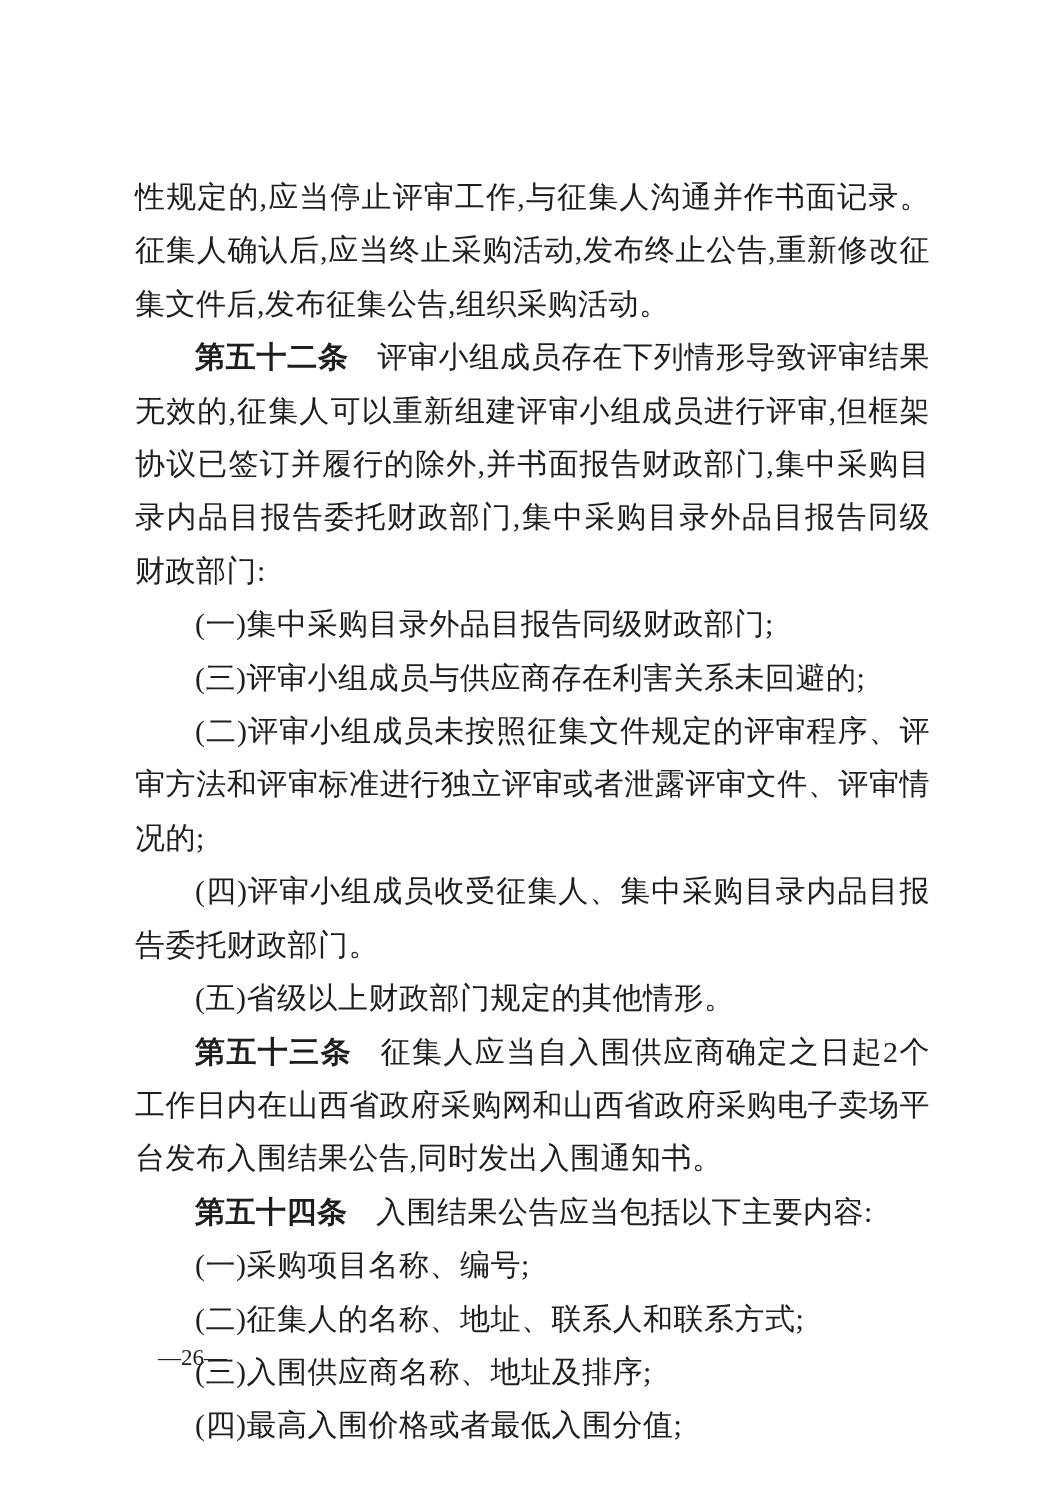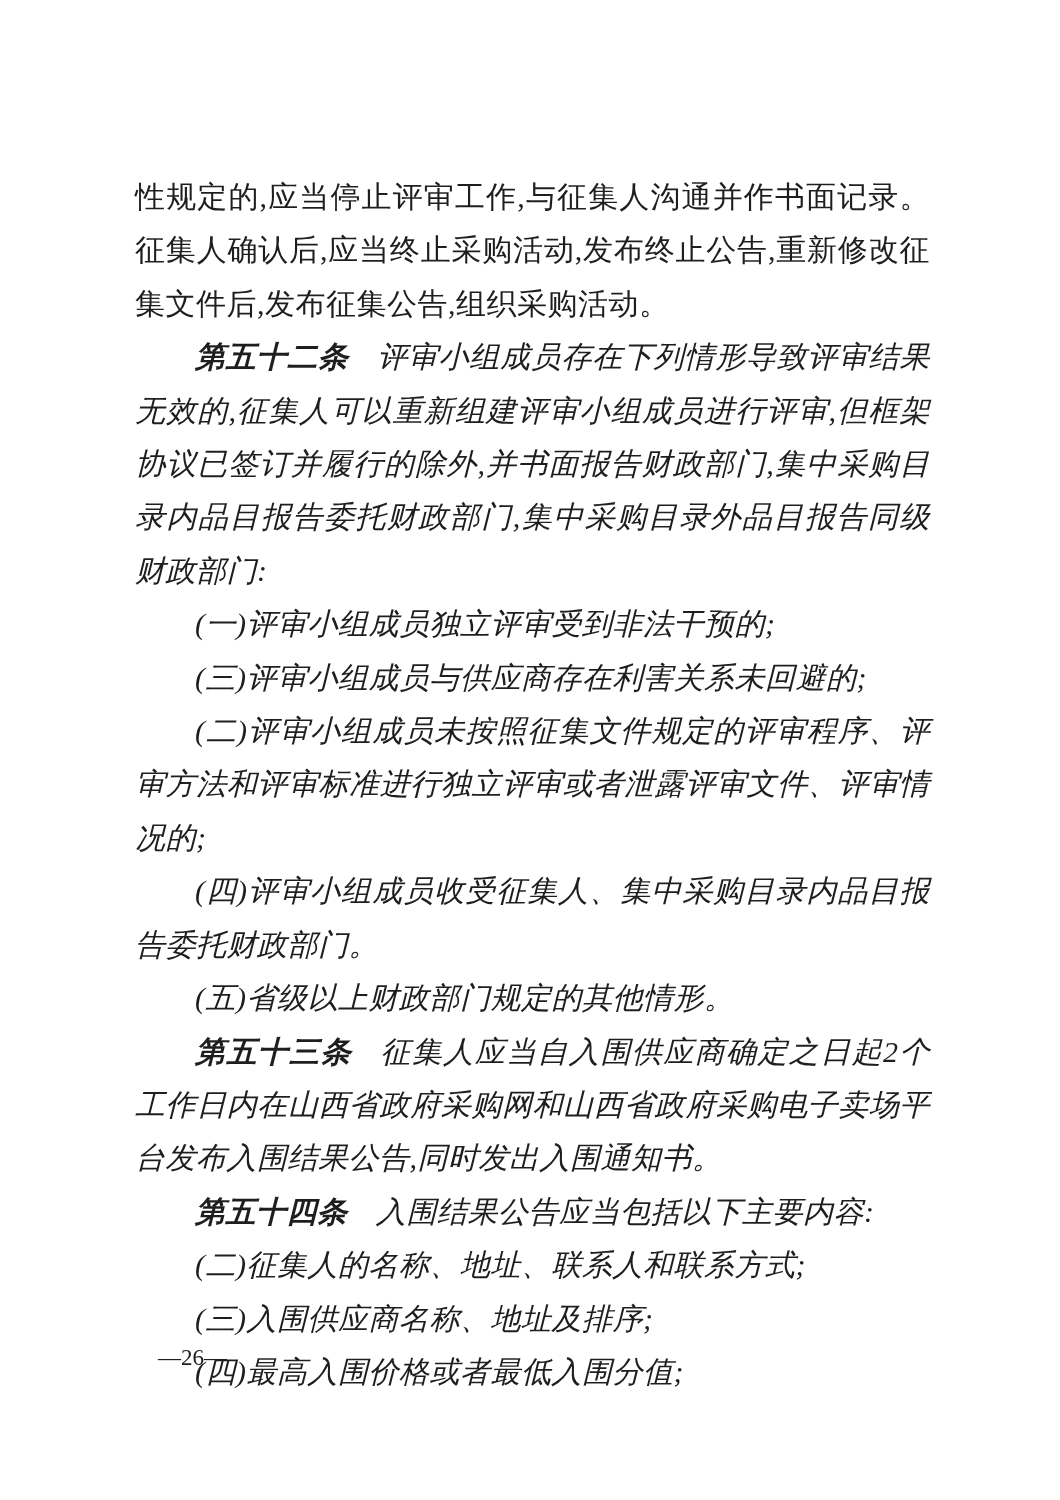--- a/index.html
+++ b/index.html
@@ -28,21 +28,20 @@
     text-align: justify;
     text-justify: inter-ideograph;
     letter-spacing: 0.5px;
   }
   .para {
     margin: 0;
     padding: 0;
   }
   .para.indent {
     text-indent: 2em;
-    font-style: italic;
   }
   .article-heading {
     font-weight: bold;
     font-family: "Liberation Sans", "DejaVu Sans", sans-serif;
     padding-right: 0.95em;
   }
   .page-number {
     position: absolute;
     left: 158px;
     top: 1338px;
@@ -56,34 +55,35 @@
 </head>
 <body>
 
 <div class="page">
   <div class="text-block">
 
     <p class="para">性规定的,应当停止评审工作,与征集人沟通并作书面记录。征集人确认后,应当终止采购活动,发布终止公告,重新修改征集文件后,发布征集公告,组织采购活动。</p>
 
     <p class="para indent"><span class="article-heading">第五十二条</span><span>评审小组成员存在下列情形导致评审结果无效的,征集人可以重新组建评审小组成员进行评审,但框架协议已签订并履行的除外,并书面报告财政部门,集中采购目录内品目报告委托财政部门,集中采购目录外品目报告同级财政部门:</span></p>
 
-    <p class="para indent">(一)评审小组成员独立评审受到非法干预的;</p>
+    <p class="para indent">(一)集中采购目录外品目报告同级财政部门;</p>
 
     <p class="para indent">(三)评审小组成员与供应商存在利害关系未回避的;</p>
 
     <p class="para indent">(二)评审小组成员未按照征集文件规定的评审程序、评审方法和评审标准进行独立评审或者泄露评审文件、评审情况的;</p>
 
     <p class="para indent">(四)评审小组成员收受征集人、集中采购目录内品目报告委托财政部门。</p>
 
     <p class="para indent">(五)省级以上财政部门规定的其他情形。</p>
 
     <p class="para indent"><span class="article-heading">第五十三条</span><span>征集人应当自入围供应商确定之日起2个工作日内在山西省政府采购网和山西省政府采购电子卖场平台发布入围结果公告,同时发出入围通知书。</span></p>
 
     <p class="para indent"><span class="article-heading">第五十四条</span><span>入围结果公告应当包括以下主要内容:</span></p>
 
+    <p class="para indent">(一)采购项目名称、编号;</p>
 
     <p class="para indent">(二)征集人的名称、地址、联系人和联系方式;</p>
 
     <p class="para indent">(三)入围供应商名称、地址及排序;</p>
 
     <p class="para indent">(四)最高入围价格或者最低入围分值;</p>
 
   </div>
 
   <div class="page-number">—26—</div>

